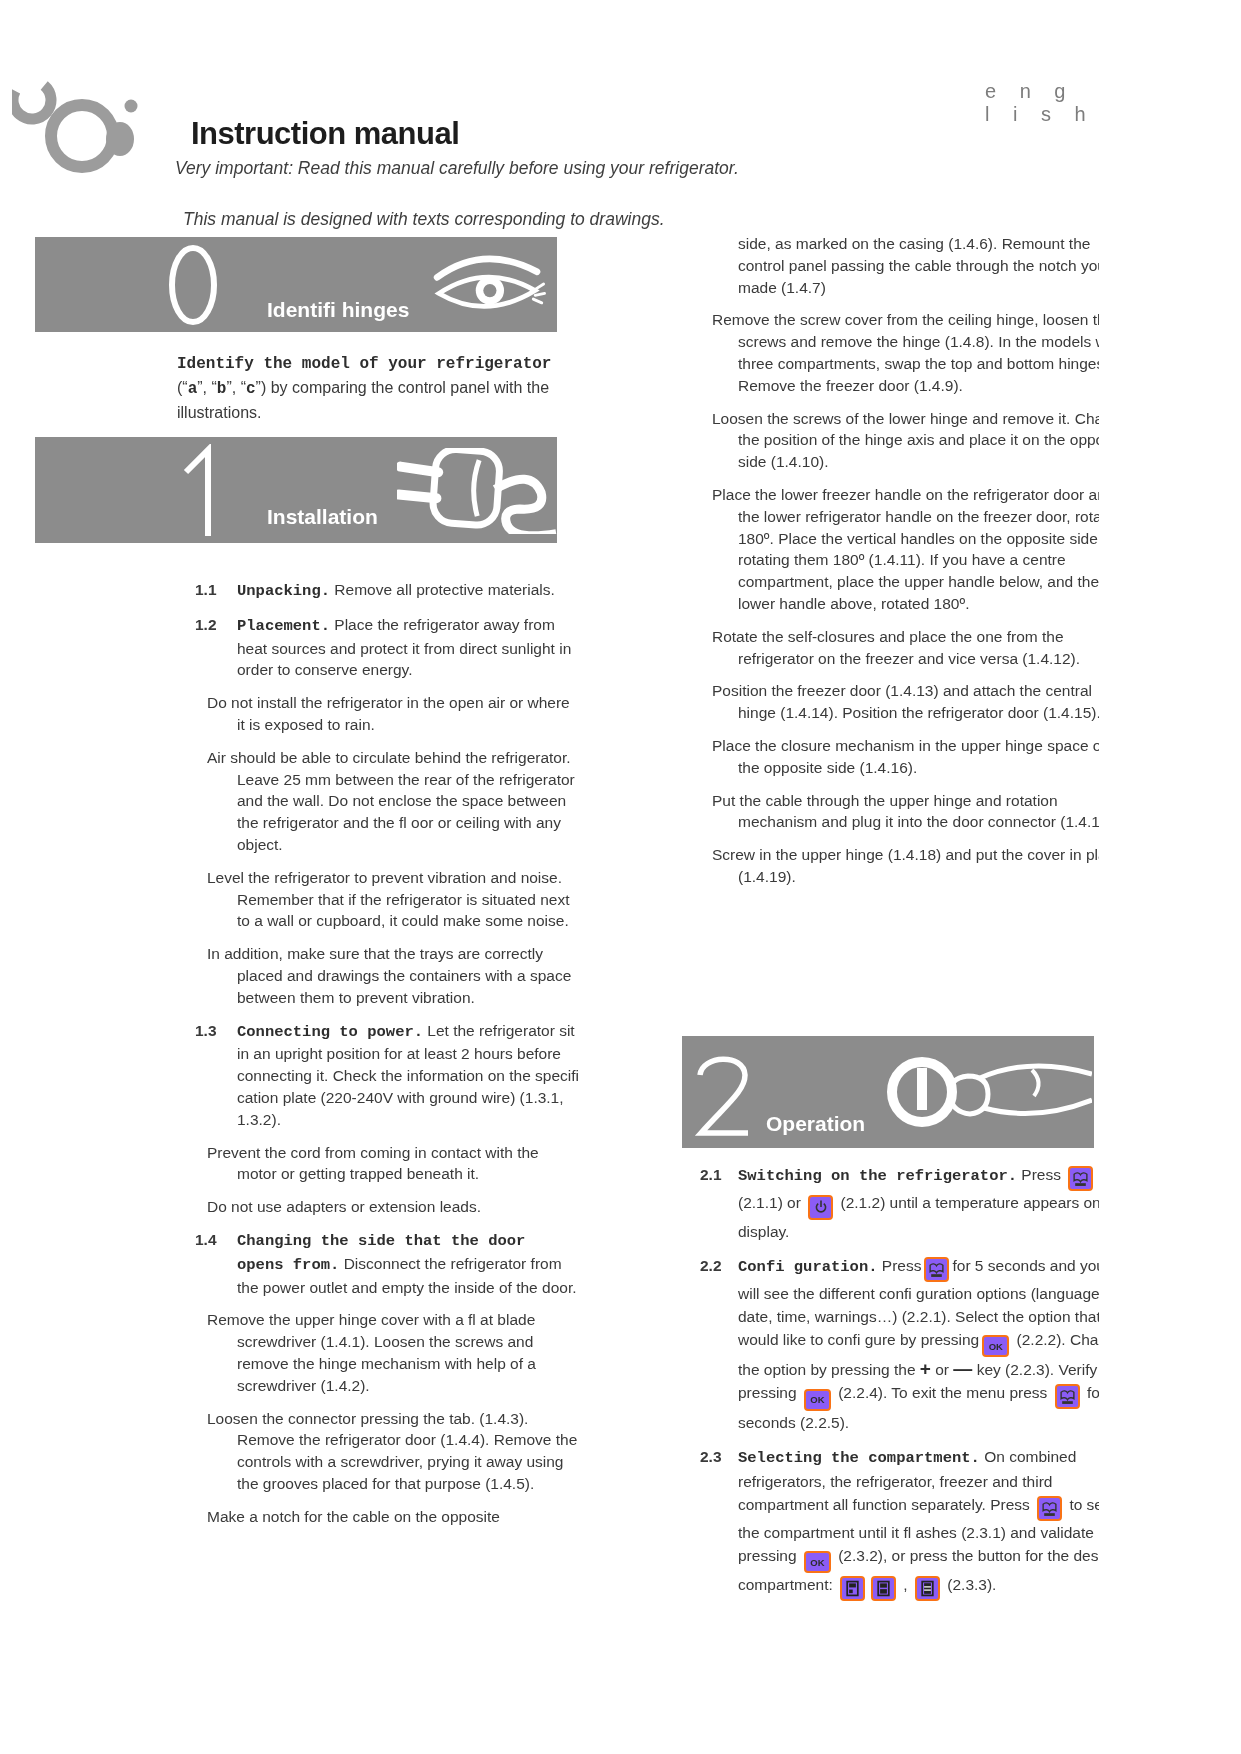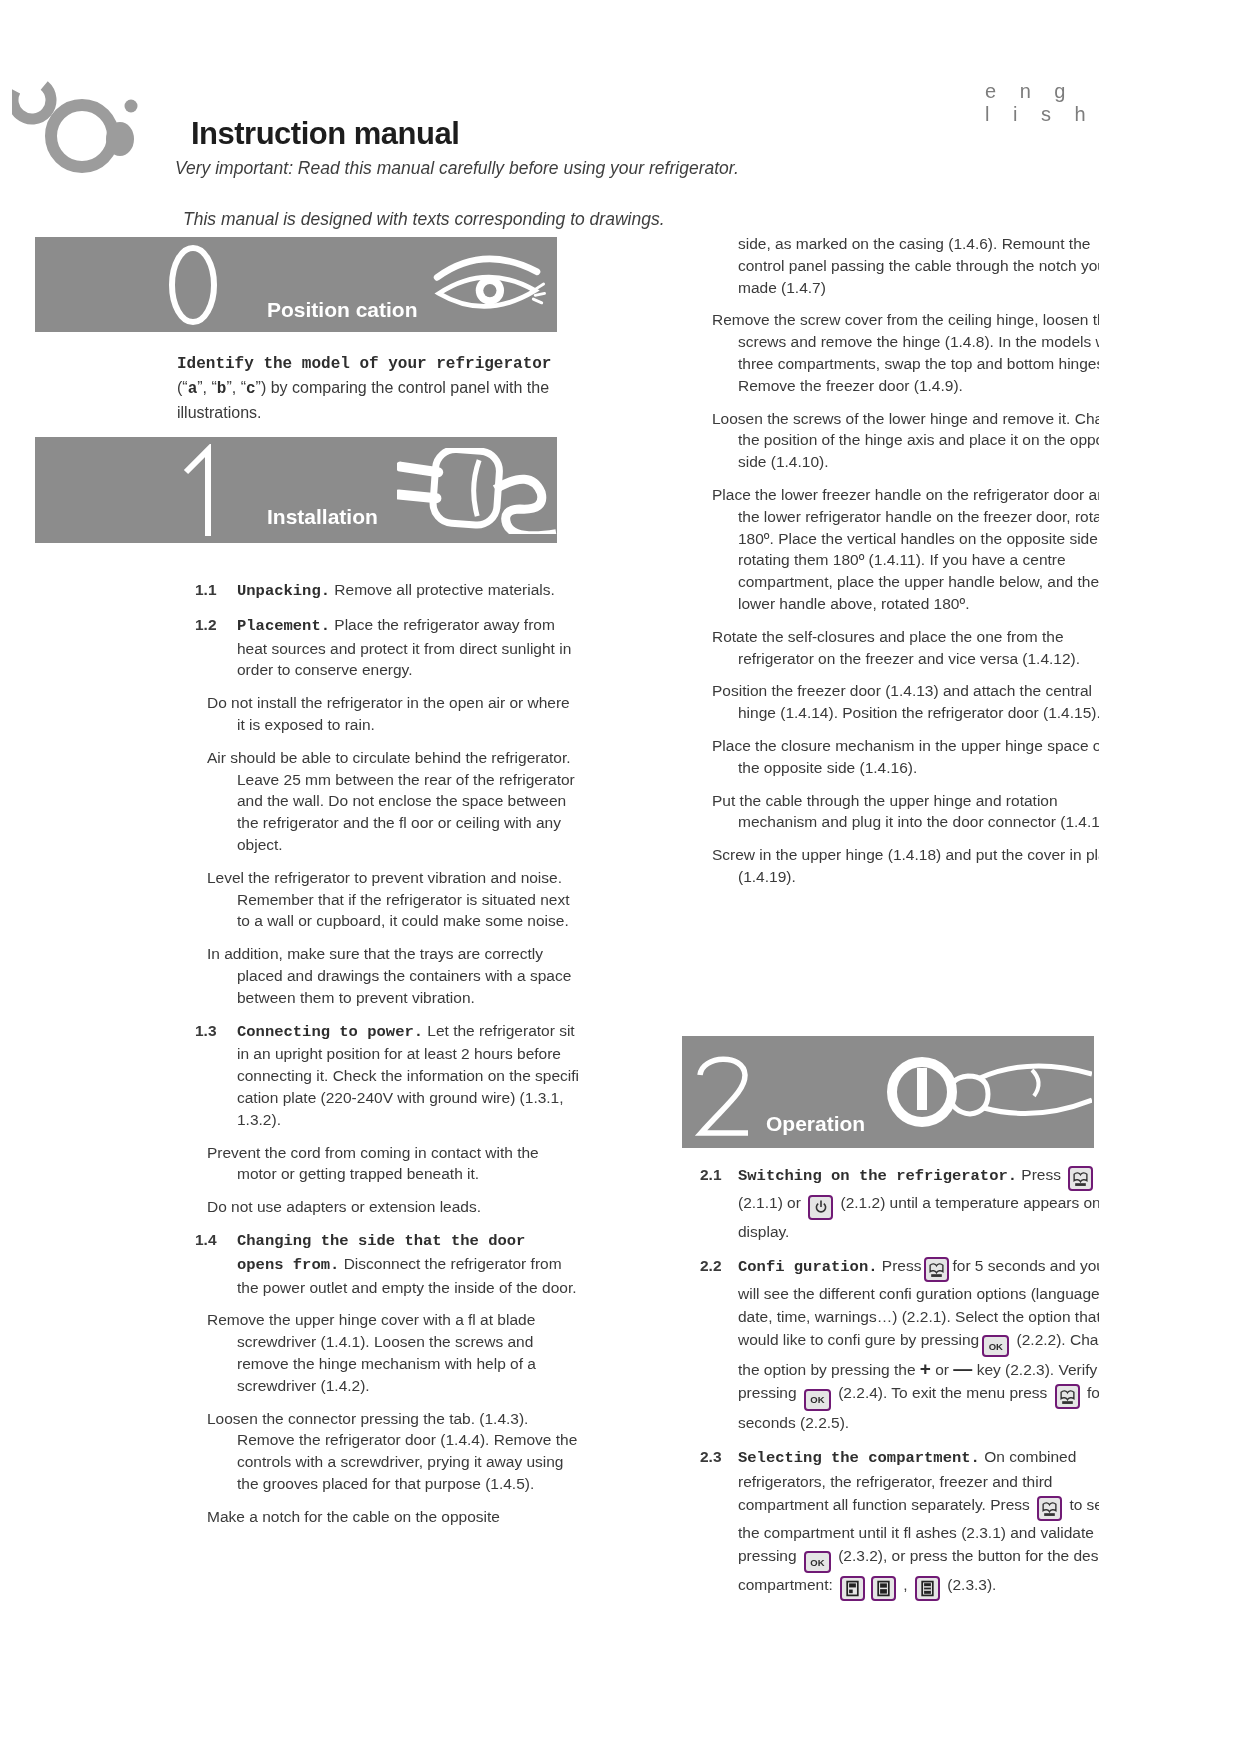--- a/index.html
+++ b/index.html
@@ -35,22 +35,22 @@
   .para.cont{padding-left:61px;text-indent:0;}
   .item{position:relative;margin:0 0 11px 0;}
   .item .num{position:absolute;left:18px;top:0;font-weight:bold;}
   .item .body{margin:0;padding-left:60px;}
   #rightbody .item .num{left:23px;}
   #rightbody .item .body{padding-left:61px;}
   b{color:#2e2e2e;font-family:Liberation Mono, monospace;}
 
   
   .kbd{display:inline-flex;align-items:center;justify-content:center;
-       width:25px;height:25px;border:2px solid #701a75;border-radius:4px;
-       background:#e5e5e5;vertical-align:-7px;margin:0 3px;box-sizing:border-box;}
+       width:25px;height:25px;border:2px solid #f97316;border-radius:4px;
+       background:#8b5cf6;vertical-align:-7px;margin:0 3px;box-sizing:border-box;}
   .kbd.ok{width:27px;height:22px;font-size:9.5px;font-weight:bold;color:#2c2c2c;vertical-align:-5px;letter-spacing:0;}
   .key{font-weight:bold;font-size:19px;color:#2e2e2e;}
 
   
   .pagenum{position:absolute;left:1126px;top:1630px;font-size:20px;color:#7f1d1d;}
 </style>
 </head>
 <body>
 
 <div class="page">
@@ -65,21 +65,21 @@
   <div class="lang">e n g l i s h</div>
 
   <h1 class="title" style="margin:16px;">Instruction manual</h1>
   <p class="intro" id="intro1" style="margin:0;">Very important: Read this manual carefully before using your refrigerator.</p>
   <p class="intro" id="intro2" style="margin:8px;">This manual is designed with texts corresponding to drawings.</p>
 
   <section class="banner" id="banner0">
     <svg class="digit" style="left:132px;top:7px;" width="52" height="82" viewBox="0 0 52 82">
       <ellipse cx="26" cy="41" rx="21" ry="37" fill="none" stroke="#fff" stroke-width="6"></ellipse>
     </svg>
-    <span class="blabel" style="left:232px;bottom:10px;">Position cation</span>
+    <span class="blabel" style="left:232px;bottom:10px;">Identifi hinges</span>
     <svg class="bicon" style="right:10px;top:14px;" width="118" height="66" viewBox="0 0 120 70">
       <path d="M6,28 Q55,-8 112,22" fill="none" stroke="#fff" stroke-width="7" stroke-linecap="round"></path>
       <path d="M8,45 Q58,12 110,42 Q58,74 8,45 Z" fill="none" stroke="#fff" stroke-width="5"></path>
       <circle cx="62" cy="42" r="15" fill="#fff"></circle>
       <circle cx="62" cy="42" r="7" fill="#8c8c8c"></circle>
       <path d="M108,42 L119,35 M110,47 L120,45 M108,51 L117,55" stroke="#fff" stroke-width="3" stroke-linecap="round"></path>
     </svg>
   </section>
 
   <div class="col" id="identify">

